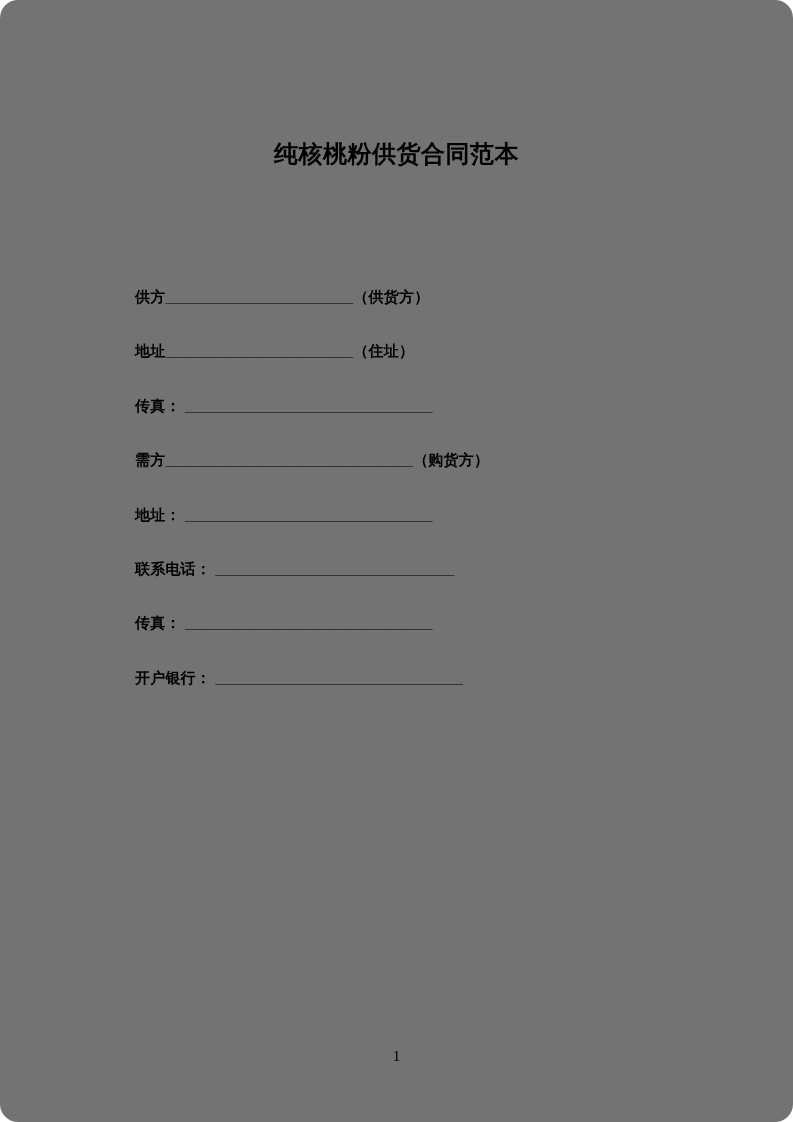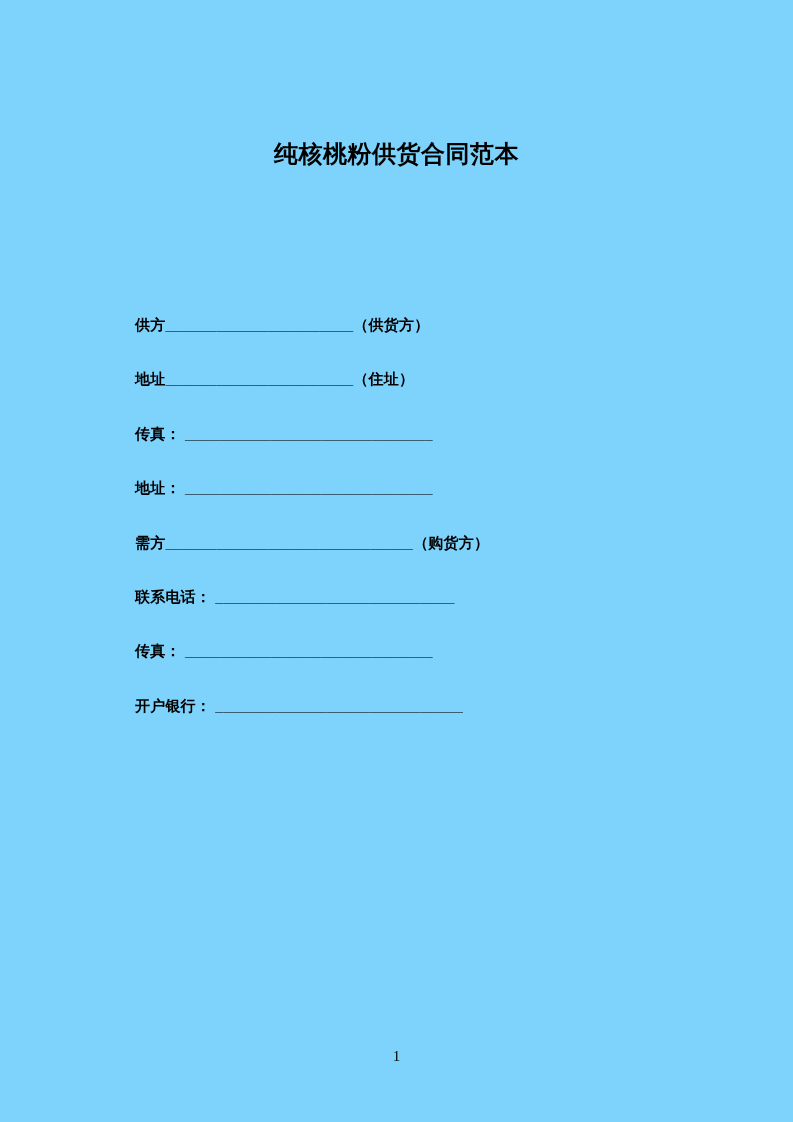--- a/index.html
+++ b/index.html
@@ -4,42 +4,42 @@
 <style>
   html, body {
     margin: 0;
     padding: 0;
     background: #ffffff;
   }
   .page {
     position: relative;
     width: 793px;
     height: 1122px;
-    background: #7dd3fc;
+    background: #737373;
     color: #000000;
     font-family: "Liberation Sans", "DejaVu Sans", sans-serif;
     overflow: hidden;
+    border-radius: 18px;
   }
   .doc-title {
     position: absolute;
     top: 138px;
     left: 0;
     width: 100%;
     text-align: center;
     font-size: 24px;
     font-weight: bold;
     letter-spacing: 0.5px;
     white-space: pre;
   }
   .content {
     position: absolute;
     top: 289px;
     left: 135px;
     right: 60px;
-    margin-top: 28px;
   }
   .line {
     height: 54.4px;
     font-size: 15px;
     line-height: 15px;
     font-weight: bold;
     white-space: pre;
     letter-spacing: 0.2px;
   }
   .page-number {
@@ -57,22 +57,22 @@
 <body>
 
 <div class="page">
 
   <div class="doc-title">纯核桃粉供货合同范本</div>
 
   <div class="content">
     <div class="line">供方______________________（供货方）</div>
     <div class="line">地址______________________（住址）</div>
     <div class="line">传真： _____________________________</div>
+    <div class="line">需方_____________________________（购货方）</div>
     <div class="line">地址： _____________________________</div>
-    <div class="line">需方_____________________________（购货方）</div>
     <div class="line">联系电话： ____________________________</div>
     <div class="line">传真： _____________________________</div>
     <div class="line">开户银行： _____________________________</div>
   </div>
 
   <div class="page-number">1</div>
 
 </div>
 
 </body></html>

